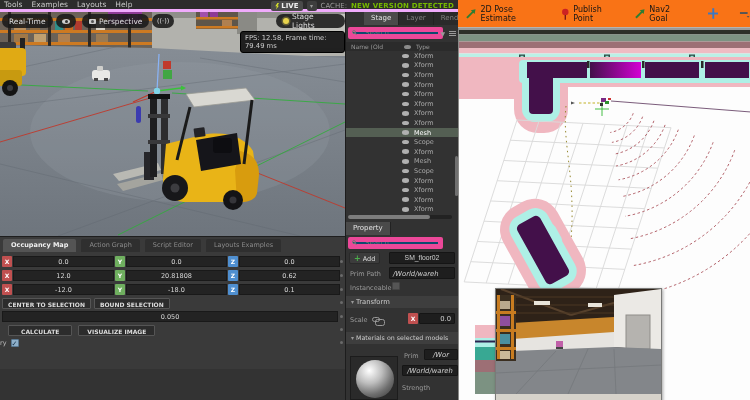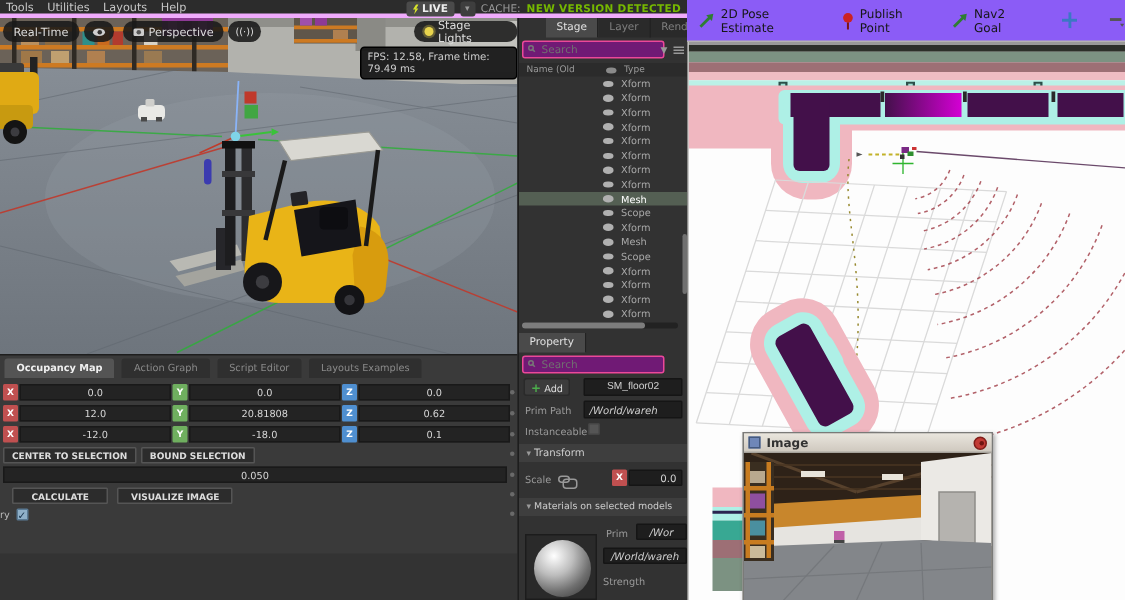--- a/index.html
+++ b/index.html
@@ -40,21 +40,21 @@
   .cellfield { position:absolute; left:2px; top:74px; width:336px; }
   .dotcol { position:absolute; right:2px; width:3px; height:3px; border-radius:50%; background:#6a6a6a; }
   .chk { width:8px; height:8px; background:#8fb0c9; border:1px solid #5a7a94; border-radius:1px; color:#15304a; font-size:7px; line-height:8px; text-align:center; font-weight:bold; }
 
   
   .rightcol { position:absolute; left:345px; top:12px; width:113px; height:388px; background:#323232; border-left:1px solid #1d1d1d; }
   .stage { position:absolute; left:0; top:0; width:113px; height:210px;padding-left:18px; }
   .ptabs { display:flex; height:13px; }
   .ptab { height:13px; line-height:13px; padding:0 7px; font-size:7px; color:#7f7f7f; background:#2a2a2a; border-right:1px solid #222; }
   .ptab.active { background:#4a4a4a; color:#e2e2e2; }
-  .search { position:absolute; left:2px; top:15px; width:95px; height:12px; background:#701a75; border:1px solid #ec4899; border-radius:2px; color:#9b9b9b; font-size:7px; padding:0 3px 0 12px; font-family:"DejaVu Sans",sans-serif; }
+  .search { position:absolute; left:2px; top:15px; width:95px; height:12px; background:#0c4a6e; border:5px solid #ec4899; border-radius:2px; color:#9b9b9b; font-size:7px; padding:0 3px 0 12px; font-family:"DejaVu Sans",sans-serif; }
   .search::placeholder { color:#707070; }
   .mag { position:absolute; left:6px; top:18px; width:4px; height:4px; border:1px solid #777; border-radius:50%; }
   .mag::after { content:''; position:absolute; right:-2px; bottom:-1px; width:3px; height:1px; background:#777; transform:rotate(45deg); }
   .funnel { position:absolute; right:14px; top:18px; color:#999; font-size:6px; }
   .ham { position:absolute; right:3px; top:19px; width:7px; height:5px; border-top:1.2px solid #999; border-bottom:1.2px solid #999; }
   .ham::after { content:''; display:block; margin-top:1.4px; border-top:1.2px solid #999; }
   .tree-head { position:absolute; left:0; top:30px; width:113px; height:9px; background:#2b2b2b; color:#9a9a9a; font-size:6px; line-height:9px; }
   .tree { position:absolute; left:0; top:39px; width:113px; height:164px; overflow:hidden; }
   .trow { height:9.6px; display:flex; align-items:center; padding-left:56px; gap:5px; color:#a8a8a8; font-size:6.5px; }
   .trow.sel { background:#545f53; color:#fff; }
@@ -71,21 +71,21 @@
   .sect { position:absolute; left:0; width:113px; height:12px; background:#3e3e3e; color:#ccc; line-height:12px; padding-left:5px; font-size:6.8px; }
   .caret { color:#999; font-size:6px; margin-right:2px; }
   .sphere-wrap { position:absolute; left:4px; top:134px; width:48px; height:44px; background:#2a2a2a; border:1px solid #1c1c1c; }
   .sphere { position:absolute; left:5px; top:3px; width:38px; height:38px; border-radius:50%; background:radial-gradient(circle at 35% 28%, #ffffff, #bdbdbd 35%, #6f6f6f 65%, #2e2e2e 100%); }
   .chk2 { width:8px; height:8px; background:#555; border:1px solid #444; border-radius:1px; }
   .linkico { width:8px; height:5px; border:1px solid #999; border-radius:2.5px; position:relative; }
   .linkico::after { content:''; position:absolute; left:2px; top:1px; width:8px; height:5px; border:1px solid #999; border-radius:2.5px; }
 
   
   .rviz { position:absolute; left:458px; top:0; width:292px; height:400px; background:#f2f1ef; }
-  .rtoolbar { position:absolute; left:0; top:0; width:292px; height:28px; background:#8b5cf6; border-bottom:1px solid #b5b3b0; display:flex; align-items:center; gap:13px; padding-left:8px; font-size:8px; color:#161616; }
+  .rtoolbar { position:absolute; left:0; top:0; width:292px; height:28px; background:#f97316; border-bottom:1px solid #b5b3b0; display:flex; align-items:center; gap:13px; padding-left:8px; font-size:8px; color:#161616; }
   .rtool { display:flex; align-items:center; gap:4px; }
   .rviz-map { position:absolute; left:0; top:28px; width:292px; height:372px; background:#fdfdfd; overflow:hidden; border-left:1px solid #8a8a88; }
 
   
   .imgwin { position:absolute; left:36px; top:260px; width:167px; height:120px; background:#d6d2ca; border:1px solid #7a7a78; box-shadow:1px 1px 3px rgba(0,0,0,.35); }
   .imgtitle { height:13px; background:linear-gradient(#e9e5dd,#cfc9bf); display:flex; align-items:center; gap:4px; padding:0 3px; font-size:8px; font-weight:bold; color:#333; border-bottom:1px solid #a5a19a; }
   .imgico { width:8px; height:8px; background:#6f87b8; border:1px solid #44597e; }
   .imgclose { margin-left:auto; width:9px; height:9px; border-radius:50%; background:#c23b35; border:1px solid #801d19; position:relative; }
   .imgclose::after { content:''; position:absolute; left:2.5px; top:2.5px; width:3px; height:3px; border-radius:50%; background:#701512; }
 
@@ -93,21 +93,21 @@
 </style>
 </head>
 <body>
 
 <div class="app">
 
   <div class="isaac">
 
     <div class="menubar">
       <span class="mi">Tools</span>
-      <span class="mi">Utilities</span>
+      <span class="mi">Examples</span>
       <span class="mi">Layouts</span>
       <span class="mi">Help</span>
       <div class="live-cluster">
         <div class="live-pill">
           <span class="bolt"></span>
           <span>LIVE</span>
         </div>
         <div class="live-caret">▾</div>
         <span class="cache">CACHE:</span>
         <span class="version">NEW VERSION DETECTED</span>
@@ -543,25 +543,20 @@
           <rect x="16" y="310" width="46" height="9" fill="#aef0e6"></rect>
           <rect x="16" y="312.5" width="46" height="2" fill="#2a2550"></rect>
           <rect x="16" y="319" width="46" height="13" fill="#38a893"></rect>
           <rect x="16" y="332" width="46" height="12" fill="#9d6f75"></rect>
           <rect x="16" y="344" width="46" height="22" fill="#7c9282"></rect>
         </g>
       </svg>
 
       
       <div class="imgwin">
-        <div class="imgtitle">
-          <span class="imgico"></span>
-          <span>Image</span>
-          <span class="imgclose"></span>
-        </div>
         <svg width="165" height="105" viewBox="0 0 165 105">
           <rect x="0" y="0" width="165" height="105" fill="#2e2218"></rect>
           <g stroke="#57412c" stroke-width="2" fill="none">
               <path d="M5,0 L75,26"></path>
               <path d="M75,26 L160,2"></path>
             </g>
           <g stroke="#4a3622" stroke-width="1" fill="none">
               <path d="M0,8 H165"></path>
               <path d="M0,16 H165"></path>
               <path d="M0,24 H118"></path>

